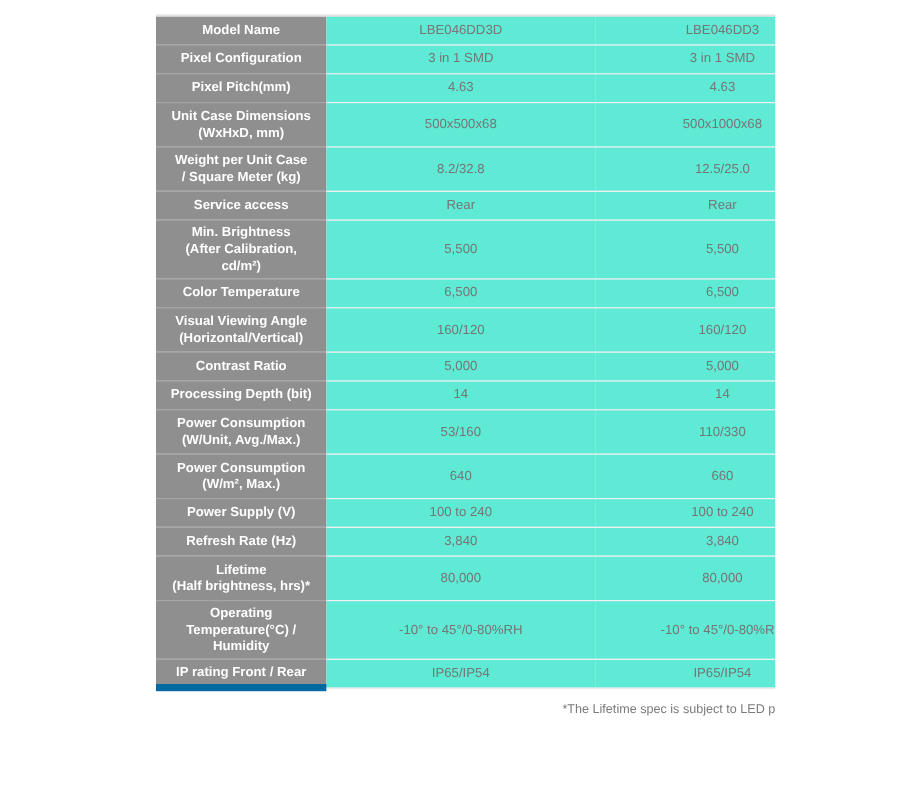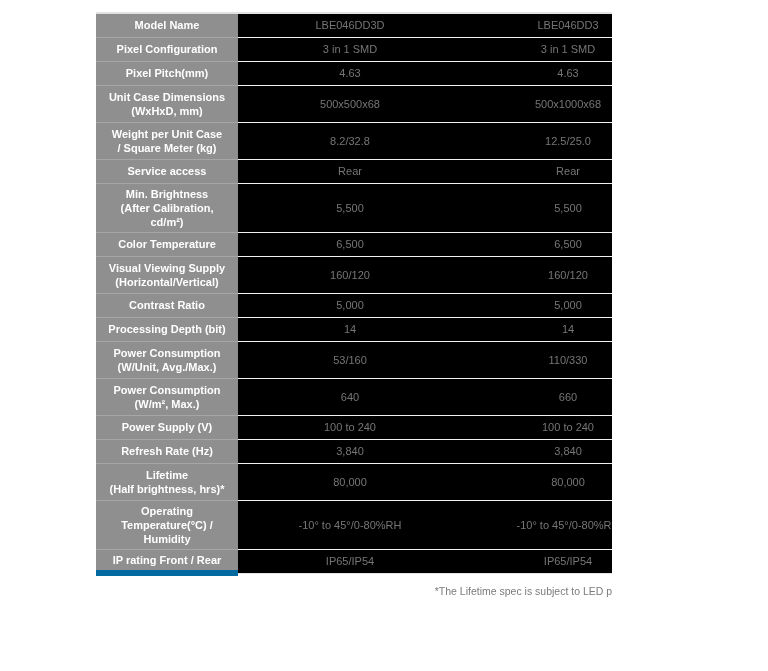--- a/index.html
+++ b/index.html
@@ -12,42 +12,42 @@
     --bottom-border:#e4e4e4;
     --footnote-text:#7b7b7b;
   }
   html,body{margin:0;padding:0;}
   body{
     width:768px;height:671px;
     background:#ffffff;
     font-family:"Liberation Sans", sans-serif;
     overflow:hidden;
   }
-  .page{position:relative;width:612px;height:671px;overflow:hidden;}
+  .page{position:relative;width:612px;height:671px;overflow:hidden;margin-left:34px;}
   table.spec-table{
     border-collapse:collapse;
     table-layout:fixed;
     width:578px;
     margin:12px 0 0 96px;
     border-top:2px solid var(--top-border);
   }
   table.spec-table th{
     background:var(--label-bg);
     color:var(--label-text);
     font-size:11px;
     font-weight:bold;
     text-align:center;
     vertical-align:middle;
     white-space:pre-line;
     line-height:14px;
     padding:3px 8px;
     border-bottom:1px solid var(--label-sep);
   }
   table.spec-table td{
-    background:#000000;
+    background:#5eead4;
     color:var(--value-text);
     font-size:11px;
     font-weight:normal;
     text-align:center;
     vertical-align:middle;
     line-height:14px;
     padding:3px 6px;
     border-bottom:1px solid var(--row-sep);
   }
   table.spec-table tr:last-child th{border-bottom:6px solid #0369a1;}
@@ -111,21 +111,21 @@
 (After Calibration, cd/m²)</th>
           <td>5,500</td>
           <td>5,500</td>
         </tr>
         <tr class="short">
           <th>Color Temperature</th>
           <td>6,500</td>
           <td>6,500</td>
         </tr>
         <tr class="tall">
-          <th>Visual Viewing Supply
+          <th>Visual Viewing Angle
 (Horizontal/Vertical)</th>
           <td>160/120</td>
           <td>160/120</td>
         </tr>
         <tr class="short">
           <th>Contrast Ratio</th>
           <td>5,000</td>
           <td>5,000</td>
         </tr>
         <tr class="short">

